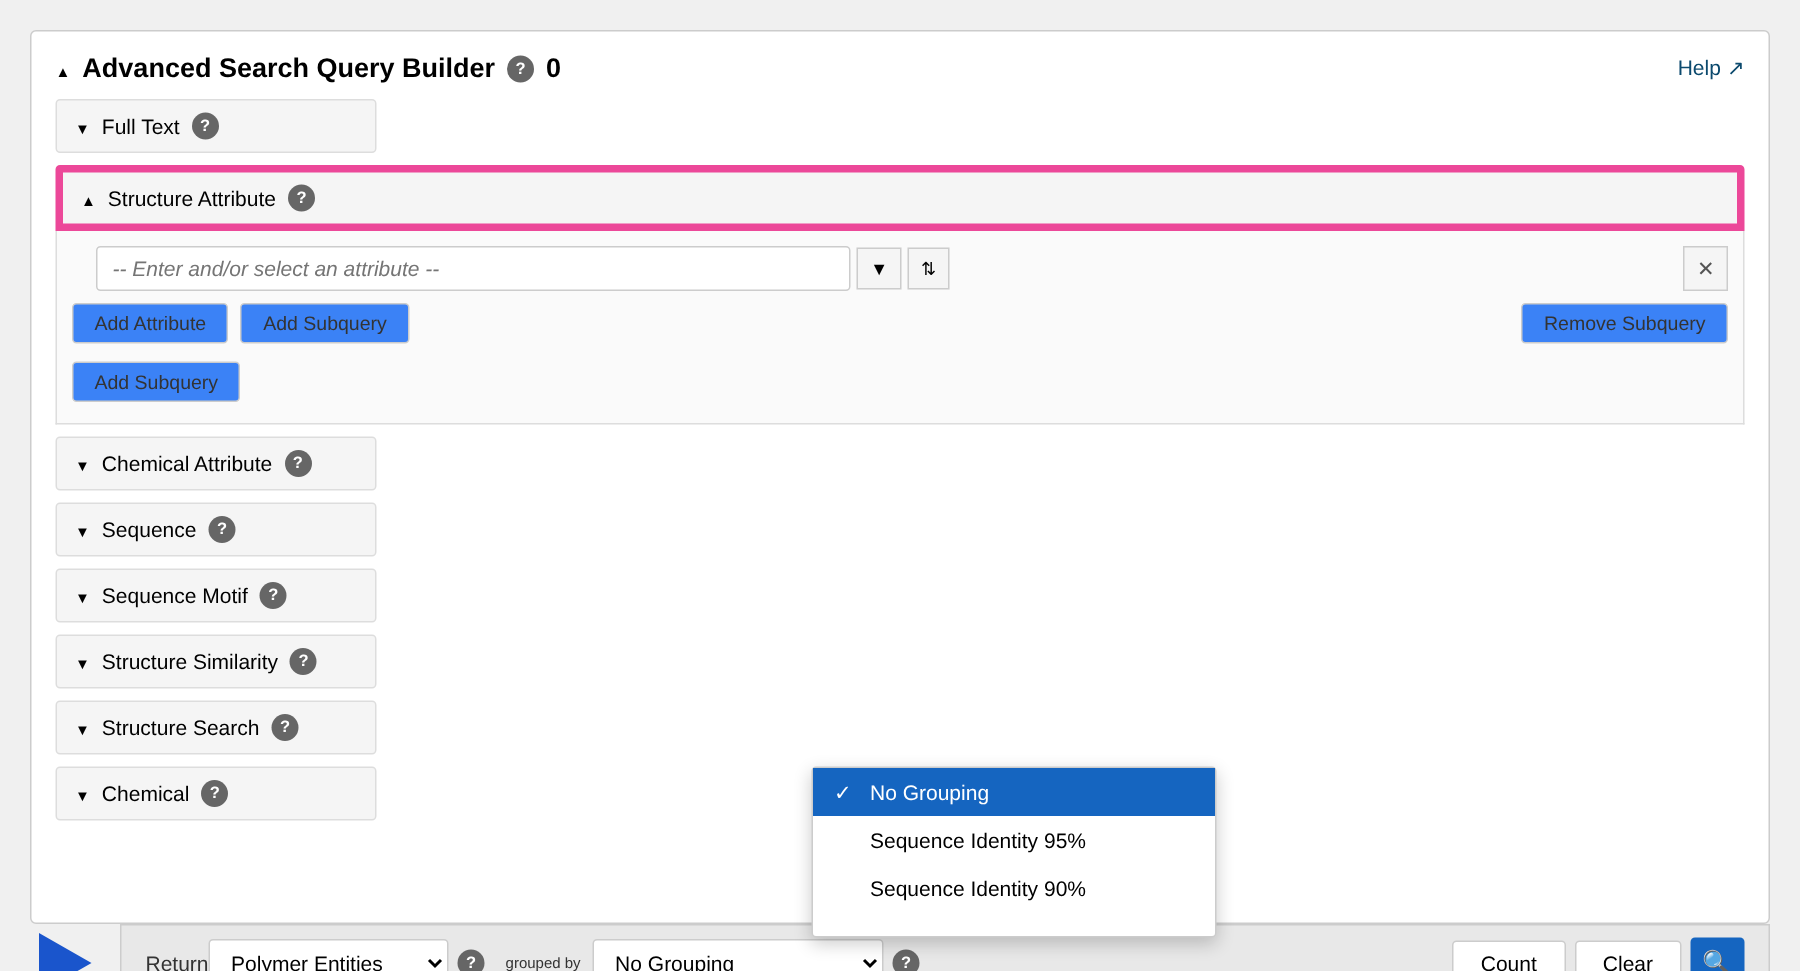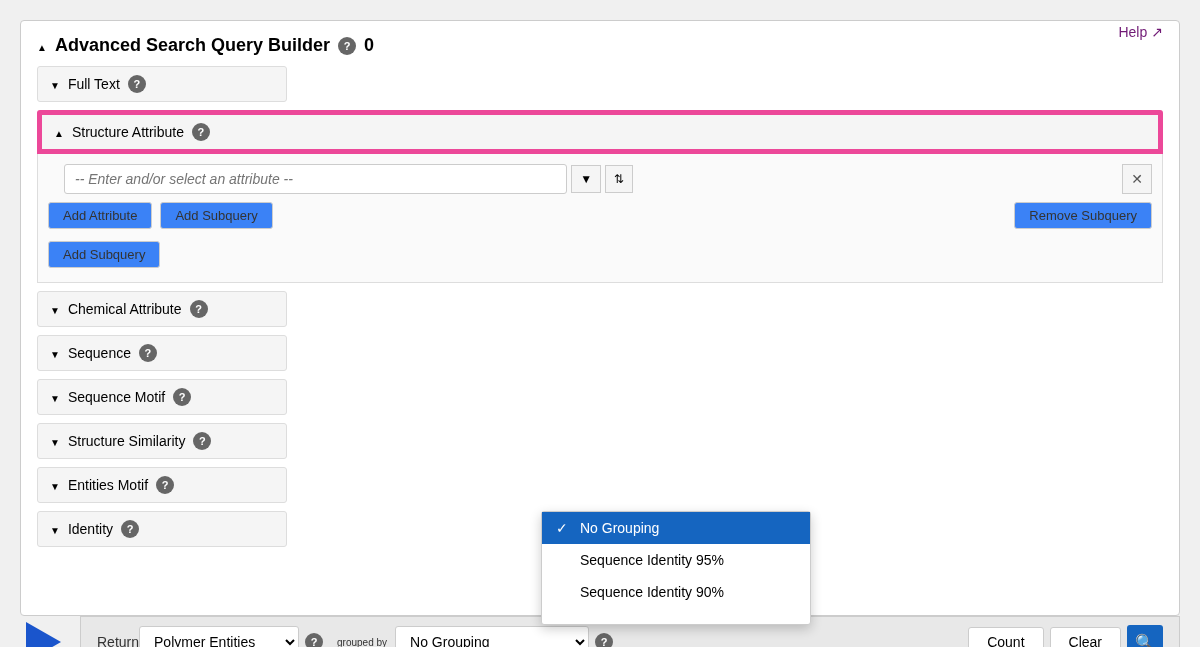--- a/index.html
+++ b/index.html
@@ -26,23 +26,23 @@
       background: #fff;
       border: 1px solid #ccc;
       border-radius: 4px;
       flex: 1;
       margin: 10px 10px 0 10px;
       padding: 0;
       position: relative;
     }
     .help-link {
       position: absolute;
-      top: 3px;
+      top: 16px;
       right: 16px;
-      color: #701a75;
+      color: #0c4a6e;
       font-size: 14px;
       display: flex;
       align-items: center;
       gap: 4px;
       text-decoration: none;
       cursor: pointer;
     }
     .panel-header {
       padding: 14px 16px 10px 16px;
       font-size: 18px;
@@ -71,21 +71,21 @@
       background: #f5f5f5;
       border: 1px solid #ddd;
       border-radius: 3px;
       padding: 8px 12px;
       display: flex;
       align-items: center;
       gap: 8px;
       font-size: 14px;
       font-weight: 500;
       cursor: pointer;
-      width: 250px;
+      width: 214px;
     }
     .structure-attribute-section {
       margin: 0 16px 8px 16px;
     }
     .structure-attr-header {
       background: #f5f5f5;
       border: 5px solid #ec4899;
       border-radius: 3px 3px 0 0;
       padding: 8px 12px;
       display: flex;
@@ -350,29 +350,29 @@
       <div class="section-header">
         <span class="tri-down"></span>
         <span>Structure Similarity</span>
         <span class="help-icon">?</span>
       </div>
     </div>
 
     <div class="section">
       <div class="section-header">
         <span class="tri-down"></span>
-        <span>Entities Motif</span>
-        <span class="help-icon">?</span>
-      </div>
-    </div>
-
-    <div class="section">
-      <div class="section-header">
-        <span class="tri-down"></span>
-        <span>Identity</span>
+        <span>Structure Search</span>
+        <span class="help-icon">?</span>
+      </div>
+    </div>
+
+    <div class="section">
+      <div class="section-header">
+        <span class="tri-down"></span>
+        <span>Chemical</span>
         <span class="help-icon">?</span>
       </div>
     </div>
 
     <div style="height: 60px;"></div>
 
     <div class="dropdown-overlay">
       <div class="dropdown-menu" id="dropdown-menu">
       <div class="dropdown-item selected">
             <span class="check">✓</span>

